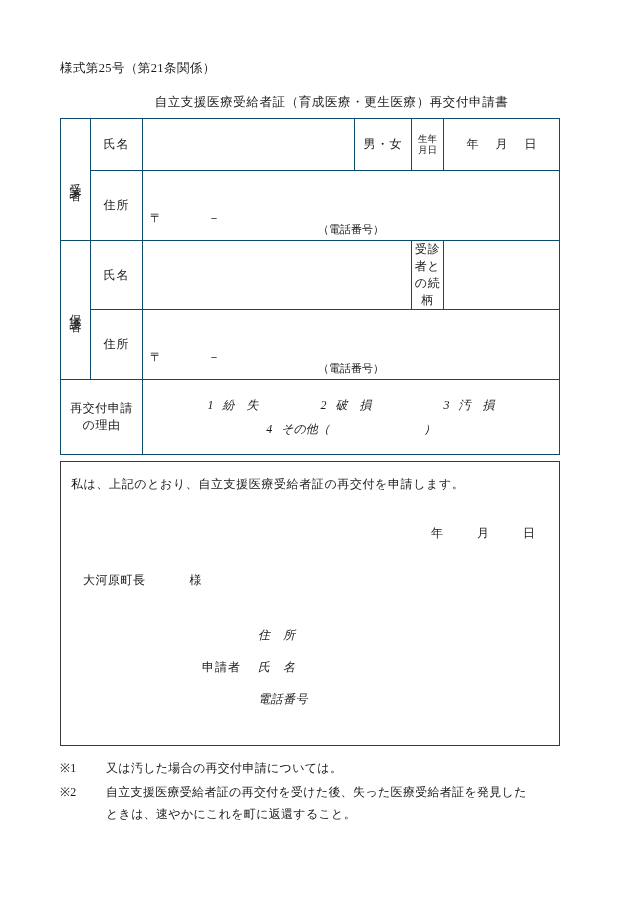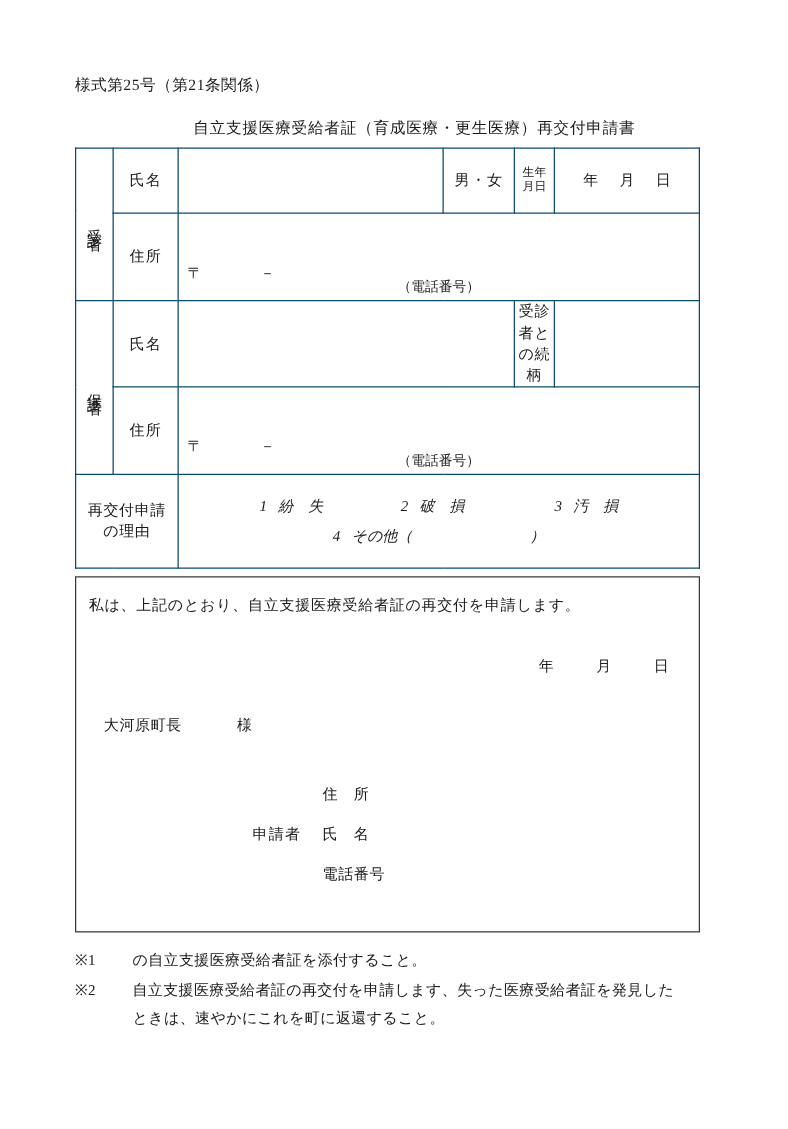--- a/index.html
+++ b/index.html
@@ -208,20 +208,21 @@
   }
   .sig-prefix {
     width: 56px;
     text-align: left;
     letter-spacing: 1px;
   }
   .sig-label {
     width: 72px;
     text-align: left;
     letter-spacing: 0.5px;
+    font-style: italic;
   }
   .sig-tail { width: 90px; }
 
   
   .notes {
     position: absolute;
     left: 60px;
     top: 757px;
     width: 510px;
     font-size: 12px;
@@ -356,22 +357,22 @@
         <span class="sig-prefix"></span>
         <span class="sig-label">電話番号</span>
         <span class="sig-tail"></span>
       </div>
     </div>
   </div>
 
   <div class="notes">
     <div class="note">
       <span class="marker">※1</span>
-      <span class="l2">の自立支援医療受給者証を添付すること。</span>
+      <span class="l2">又は汚した場合の再交付申請については。</span>
     </div>
     <div class="note">
       <span class="marker">※2</span>
-      <span>自立支援医療受給者証の再交付を申請します、失った医療受給者証を発見した</span>
+      <span>自立支援医療受給者証の再交付を受けた後、失った医療受給者証を発見した</span>
       <span class="l2">ときは、速やかにこれを町に返還すること。</span>
     </div>
   </div>
 
 </div>
 
 </body></html>

